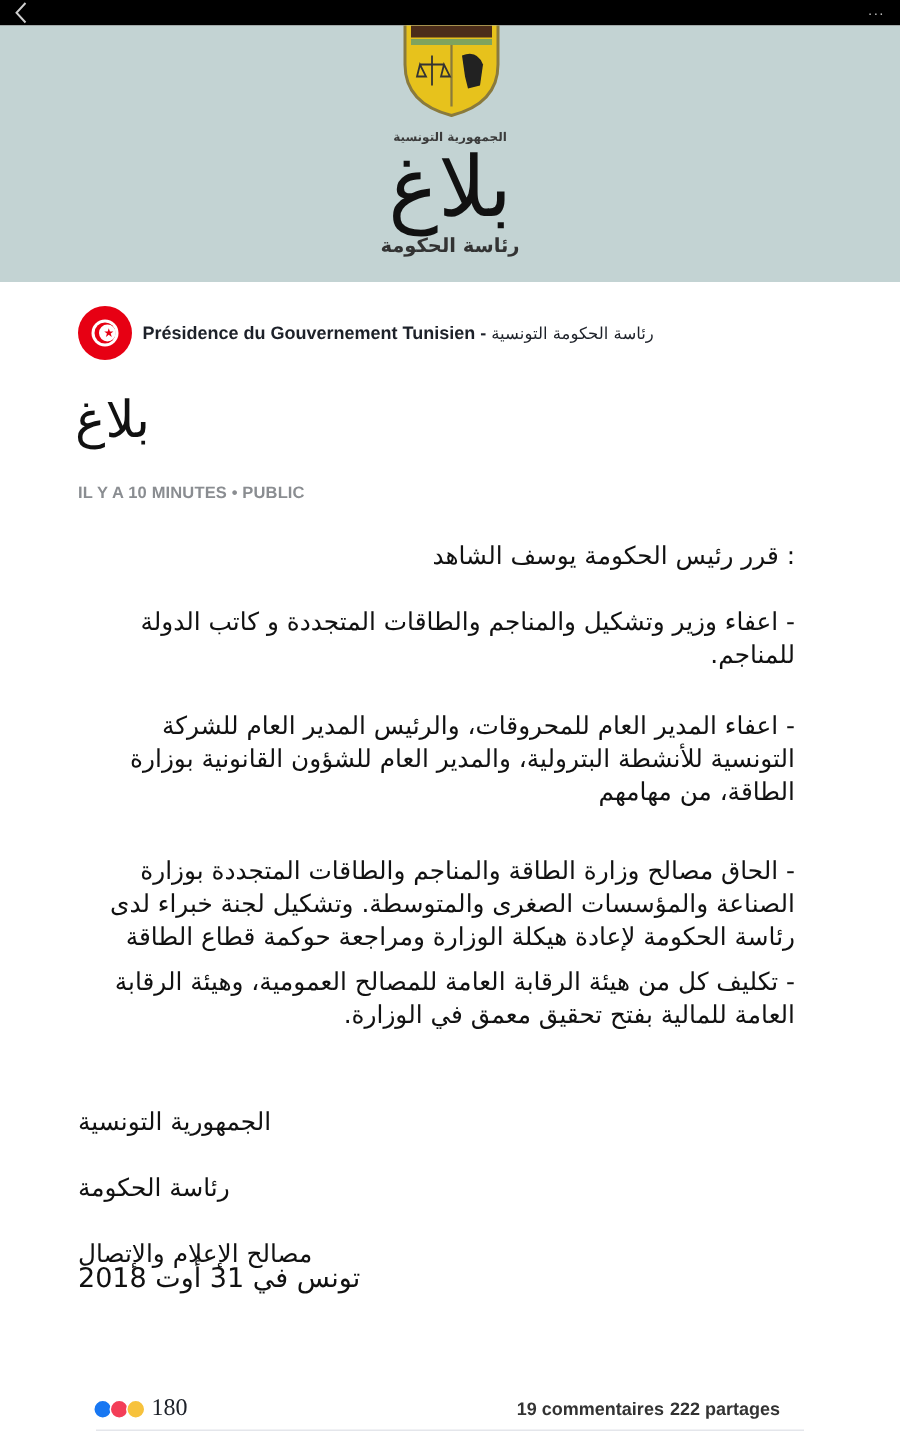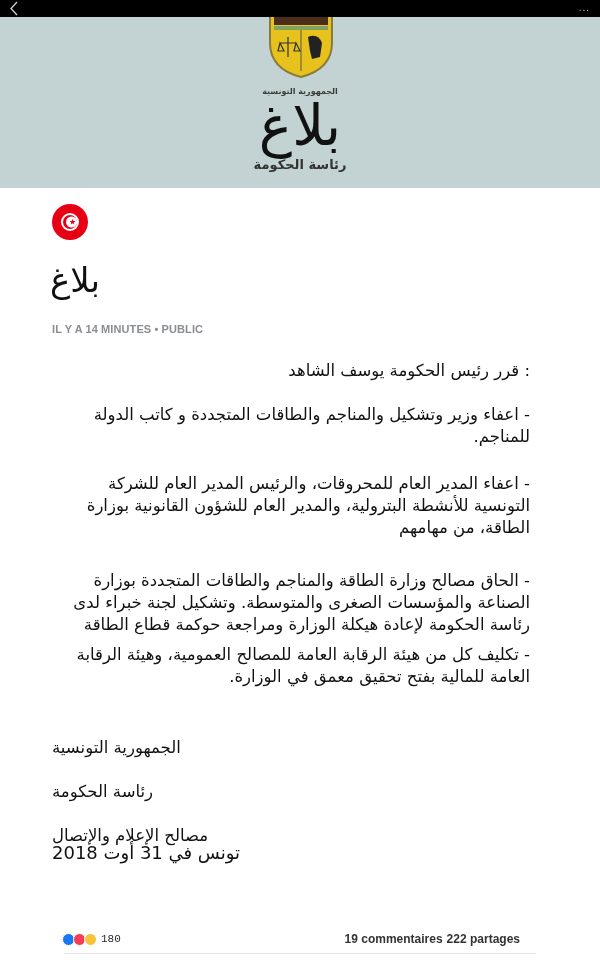--- a/index.html
+++ b/index.html
@@ -27,21 +27,21 @@
   .meta { position: absolute; left: 52px; top: 323px; font-family: "Liberation Sans", sans-serif; font-size: 11px; color: #8a8d91; font-weight: bold; letter-spacing: 0.1px; }
 
   .body-text { position: absolute; left: 52px; width: 478px; font-size: 16.5px; line-height: 22px; color: #111; direction: rtl; text-align: right; }
   .p-left { text-align: left; }
 
   .reactions { position: absolute; left: 62px; top: 932px; height: 14px; display: flex; align-items: center; }
   .react { width: 13px; height: 13px; border-radius: 50%; border: 1px solid #fff; margin-right: -2px; position: relative; }
   .react.like { background: #1877f2; }
   .react.love { background: #f33e58; }
   .react.wow { background: #f7c23c; }
-  .react-count { margin-left: 6px; font-family: Liberation Mono, monospace; font-size: 11px; color: #1d2129; }
+  .react-count { margin-left: 6px; font-family: Liberation Serif, serif; font-size: 16px; color: #1d2129; }
   .stats { position: absolute; right: 80px; top: 932px; font-family: "Liberation Sans", sans-serif; font-size: 12px; font-weight: bold; color: #333; white-space: nowrap; }
   .stats span + span { margin-left: 4px; }
   .divider { position: absolute; left: 64px; right: 64px; top: 953px; height: 1px; background: #e4e6eb; }
 </style>
 </head>
 <body>
 
 <div class="topbar">
   <svg class="back" viewBox="0 0 14 15">
     <path d="M10 1 L4 7.5 L10 14" stroke="#cfcfcf" stroke-width="1.3" fill="none"></path>
@@ -65,25 +65,28 @@
 
 <div class="page-header">
   <div class="avatar">
     <svg width="36" height="36" viewBox="0 0 36 36">
       <circle cx="18" cy="18" r="9" fill="#fff"></circle>
       <circle cx="18" cy="18" r="7" fill="#e70013"></circle>
       <circle cx="19.6" cy="18" r="5.6" fill="#fff"></circle>
       <polygon points="20.5,14.8 21.3,17 23.6,17 21.8,18.4 22.5,20.6 20.5,19.2 18.6,20.6 19.3,18.4 17.5,17 19.8,17" fill="#e70013"></polygon>
     </svg>
   </div>
+  <div class="page-name">
+    <span>Présidence du Gouvernement Tunisien - </span><span class="ar">رئاسة الحكومة التونسية</span>
+  </div>
 </div>
 
 <div class="post-title">بلاغ</div>
 
-<div class="meta">IL Y A 14 MINUTES • PUBLIC</div>
+<div class="meta">IL Y A 10 MINUTES • PUBLIC</div>
 
 <div class="body-text" style="top:360px;">: قرر رئيس الحكومة يوسف الشاهد</div>
 <div class="body-text" style="top:404px;">- اعفاء وزير وتشكيل والمناجم والطاقات المتجددة و كاتب الدولة للمناجم.</div>
 <div class="body-text" style="top:473px;">- اعفاء المدير العام للمحروقات، والرئيس المدير العام للشركة التونسية للأنشطة البترولية، والمدير العام للشؤون القانونية بوزارة الطاقة، من مهامهم</div>
 <div class="body-text" style="top:570px;">- الحاق مصالح وزارة الطاقة والمناجم والطاقات المتجددة بوزارة الصناعة والمؤسسات الصغرى والمتوسطة. وتشكيل لجنة خبراء لدى رئاسة الحكومة لإعادة هيكلة الوزارة ومراجعة حوكمة قطاع الطاقة</div>
 <div class="body-text" style="top:644px;">- تكليف كل من هيئة الرقابة العامة للمصالح العمومية، وهيئة الرقابة العامة للمالية بفتح تحقيق معمق في الوزارة.</div>
 
 <div class="body-text p-left" style="top:737px;">الجمهورية التونسية</div>
 <div class="body-text p-left" style="top:781px;">رئاسة الحكومة</div>
 <div class="body-text p-left" style="top:825px;">مصالح الإعلام والإتصال</div>

